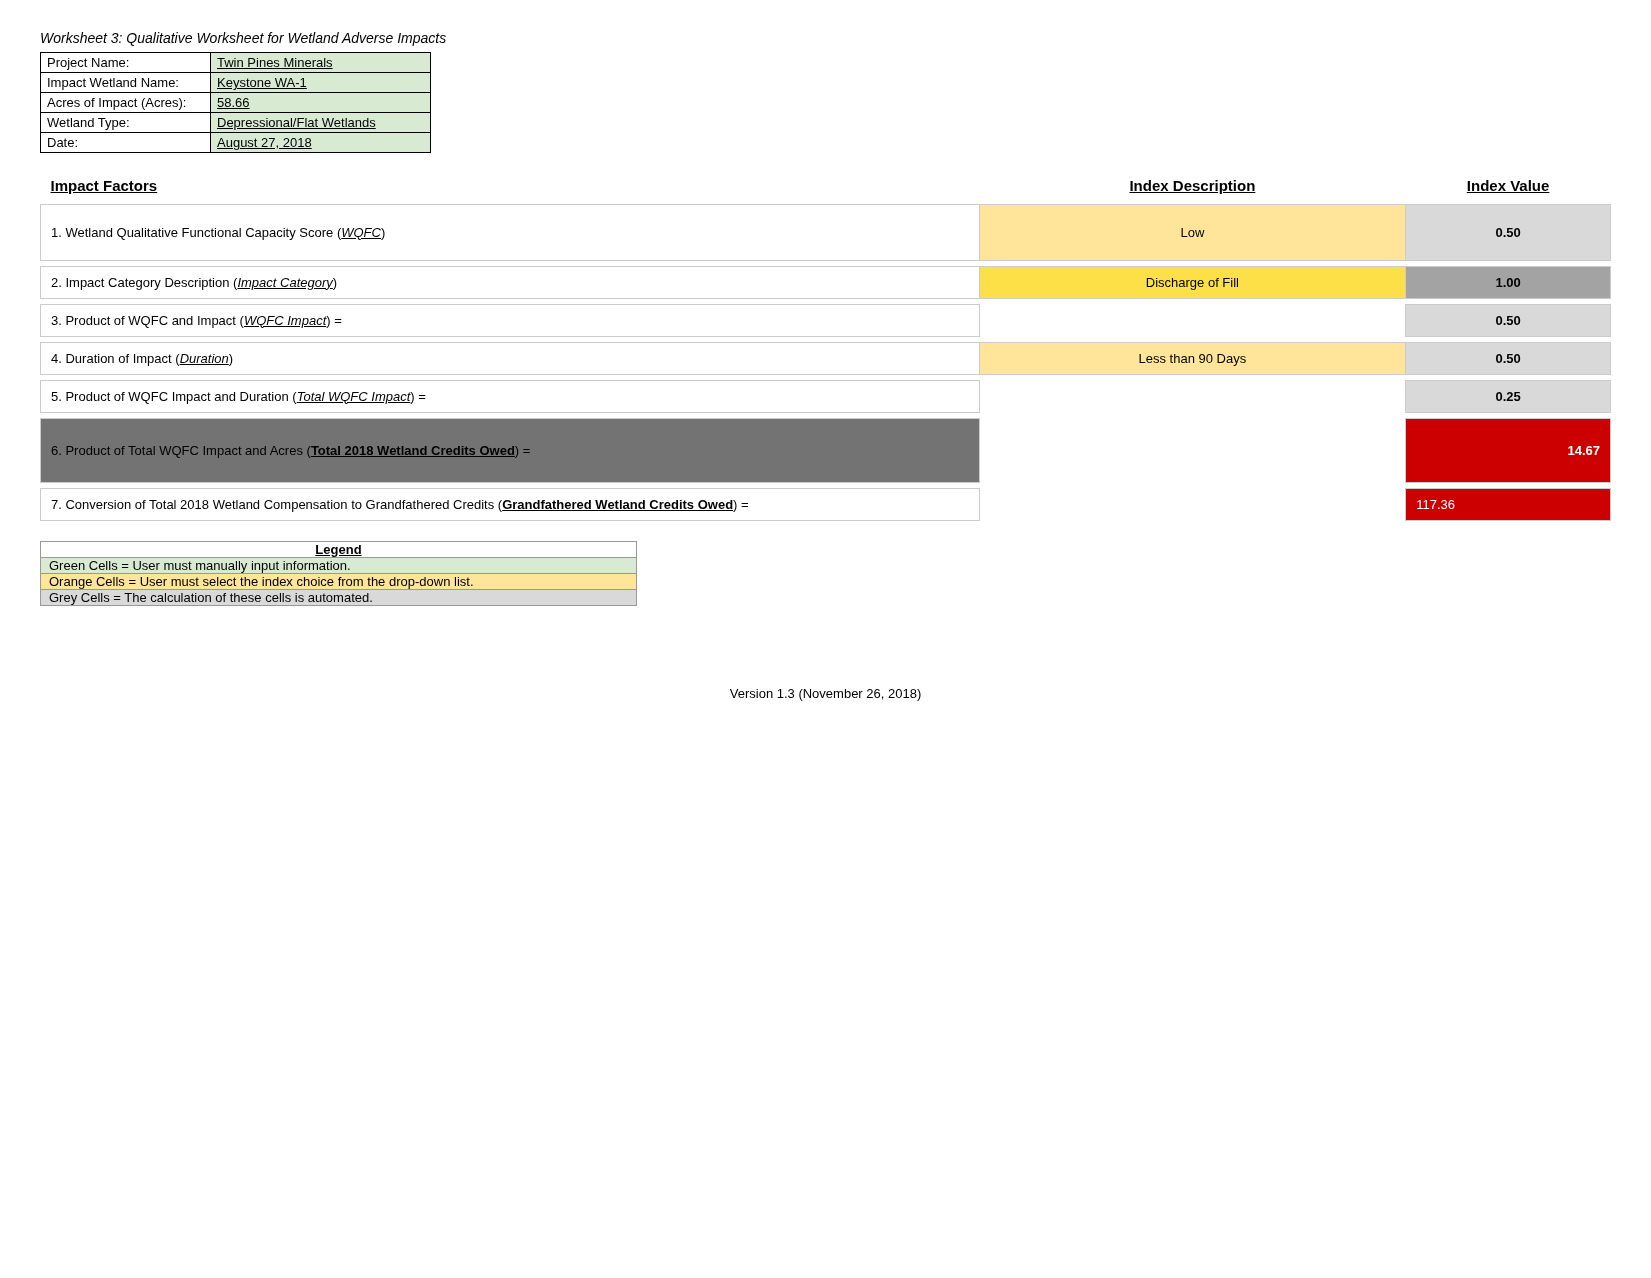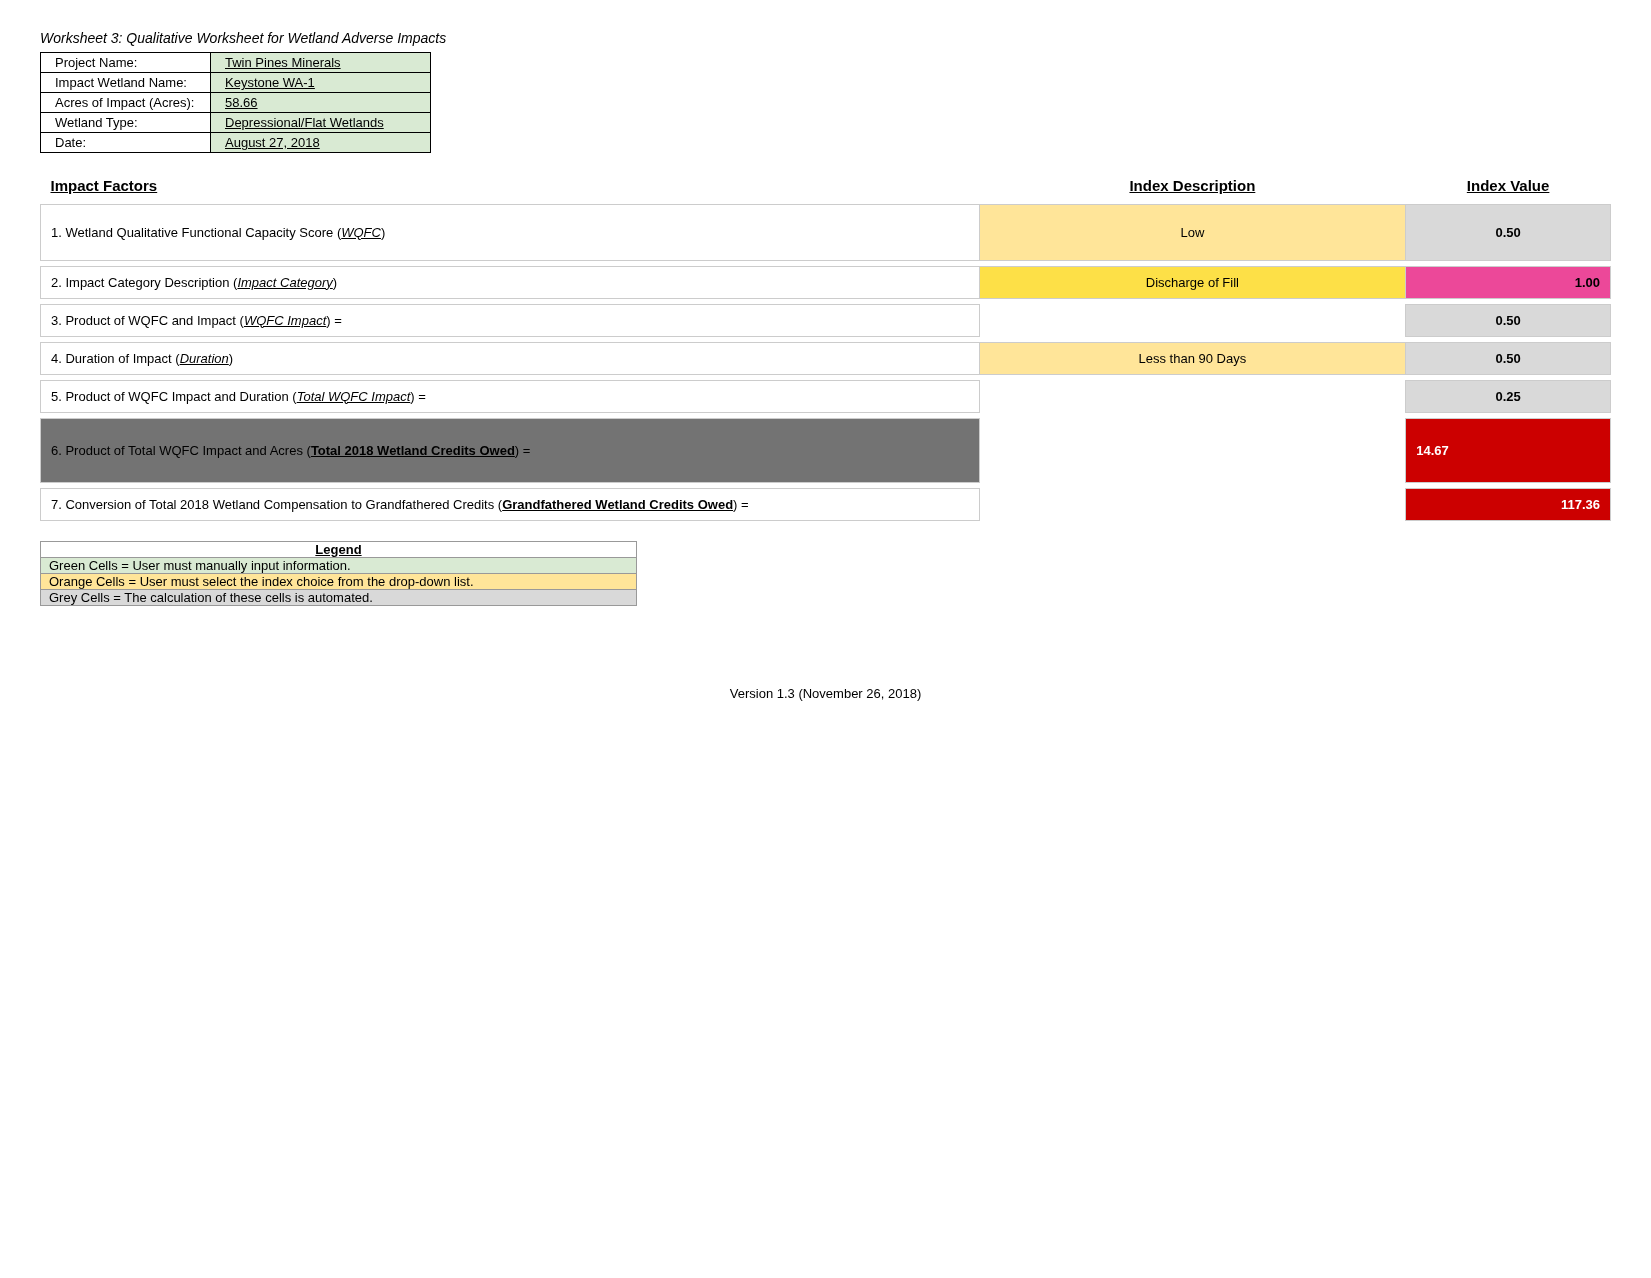--- a/index.html
+++ b/index.html
@@ -16,21 +16,21 @@
       font-size: 14px;
       margin-bottom: 6px;
     }
 
     .info-table {
       border-collapse: collapse;
       margin-bottom: 18px;
     }
     .info-table td {
       border: 1px solid #000;
-      padding: 2px 14px;
+      padding: 2px 6px;
       font-size: 13px;
     }
     .info-table td:first-child {
       min-width: 170px;
     }
     .info-table td:nth-child(2) {
       min-width: 220px;
       background: #d9ead3;
       text-decoration: underline;
     }
@@ -150,21 +150,21 @@
         <td style="padding: 20px 10px; border: 1px solid rgb(204, 204, 204); background: rgb(255, 255, 255);">1. Wetland Qualitative Functional Capacity Score (<em><u>WQFC</u></em>)</td>
         <td style="text-align: center; border: 1px solid rgb(204, 204, 204); padding: 6px 22px; background: rgb(255, 229, 153);">Low</td>
         <td style="text-align: center; border: 1px solid rgb(204, 204, 204); padding: 6px 10px; font-weight: bold; background: rgb(217, 217, 217);">0.50</td>
       </tr>
       <tr>
         <td colspan="3" style="border: none; height: 6px; padding: 0px;"></td>
       </tr>
       <tr>
         <td style="padding: 8px 10px; border: 1px solid rgb(204, 204, 204); background: rgb(255, 255, 255);">2. Impact Category Description (<em><u>Impact Category</u></em>)</td>
         <td style="text-align: center; border: 1px solid rgb(204, 204, 204); padding: 6px 10px; background: #fde047;">Discharge of Fill</td>
-        <td style="text-align: right; border: 1px solid rgb(204, 204, 204); padding: 6px 10px; font-weight: bold; background: #ec4899;">1.00</td>
+        <td style="text-align: center; border: 1px solid rgb(204, 204, 204); padding: 6px 10px; font-weight: bold; background: #a3a3a3;">1.00</td>
       </tr>
       <tr>
         <td colspan="3" style="border: none; height: 6px; padding: 0px;"></td>
       </tr>
       <tr>
         <td style="padding: 8px 10px; border: 1px solid rgb(204, 204, 204); background: rgb(255, 255, 255);">3. Product of WQFC and Impact (<em><u>WQFC Impact</u></em>) =</td>
         <td style="text-align: center; border: none; padding: 6px 10px; background: rgb(255, 255, 255);"></td>
         <td style="text-align: center; border: 1px solid rgb(204, 204, 204); padding: 6px 10px; font-weight: bold; background: rgb(217, 217, 217);">0.50</td>
       </tr>
       <tr>
@@ -182,29 +182,29 @@
         <td style="padding: 8px 10px; border: 1px solid rgb(204, 204, 204); background: rgb(255, 255, 255);">5. Product of WQFC Impact and Duration (<em><u>Total WQFC Impact</u></em>) =</td>
         <td style="text-align: center; border: none; padding: 6px 10px; background: rgb(255, 255, 255);"></td>
         <td style="text-align: center; border: 1px solid rgb(204, 204, 204); padding: 6px 10px; font-weight: bold; background: rgb(217, 217, 217);">0.25</td>
       </tr>
       <tr>
         <td colspan="3" style="border: none; height: 6px; padding: 0px;"></td>
       </tr>
       <tr>
         <td style="padding: 24px 10px; border: 1px solid rgb(204, 204, 204); background: #737373;">6. Product of Total WQFC Impact and Acres (<strong><u>Total 2018 Wetland Credits Owed</u></strong>) =</td>
         <td style="text-align: center; border: none; padding: 6px 10px; background: rgb(255, 255, 255);"></td>
-        <td style="text-align: left; border: 1px solid rgb(204, 204, 204); padding: 6px 10px; font-weight: bold; background: rgb(204, 0, 0); color: rgb(255, 255, 255); margin-left: 24px;">14.67</td>
+        <td style="text-align: right; border: 1px solid rgb(204, 204, 204); padding: 6px 10px; font-weight: bold; background: rgb(204, 0, 0); color: rgb(255, 255, 255); margin-left: 24px;">14.67</td>
       </tr>
       <tr>
         <td colspan="3" style="border: none; height: 6px; padding: 0px;"></td>
       </tr>
       <tr>
         <td style="padding: 8px 10px; border: 1px solid rgb(204, 204, 204); background: rgb(255, 255, 255);">7. Conversion of Total 2018 Wetland Compensation to Grandfathered Credits (<strong><u>Grandfathered Wetland Credits Owed</u></strong>) =</td>
         <td style="text-align: center; border: none; padding: 6px 10px; background: rgb(255, 255, 255);"></td>
-        <td style="text-align: right; border: 1px solid rgb(204, 204, 204); padding: 6px 10px; font-weight: bold; background: rgb(204, 0, 0); color: rgb(255, 255, 255);">117.36</td>
+        <td style="text-align: left; border: 1px solid rgb(204, 204, 204); padding: 6px 10px; font-weight: normal; background: rgb(204, 0, 0); color: rgb(255, 255, 255);">117.36</td>
       </tr>
     </tbody>
 </table>
 
 <table class="legend-table" style="width:38%">
   <tbody>
     <tr>
       <td class="legend-title">Legend</td>
     </tr>
     <tr>

